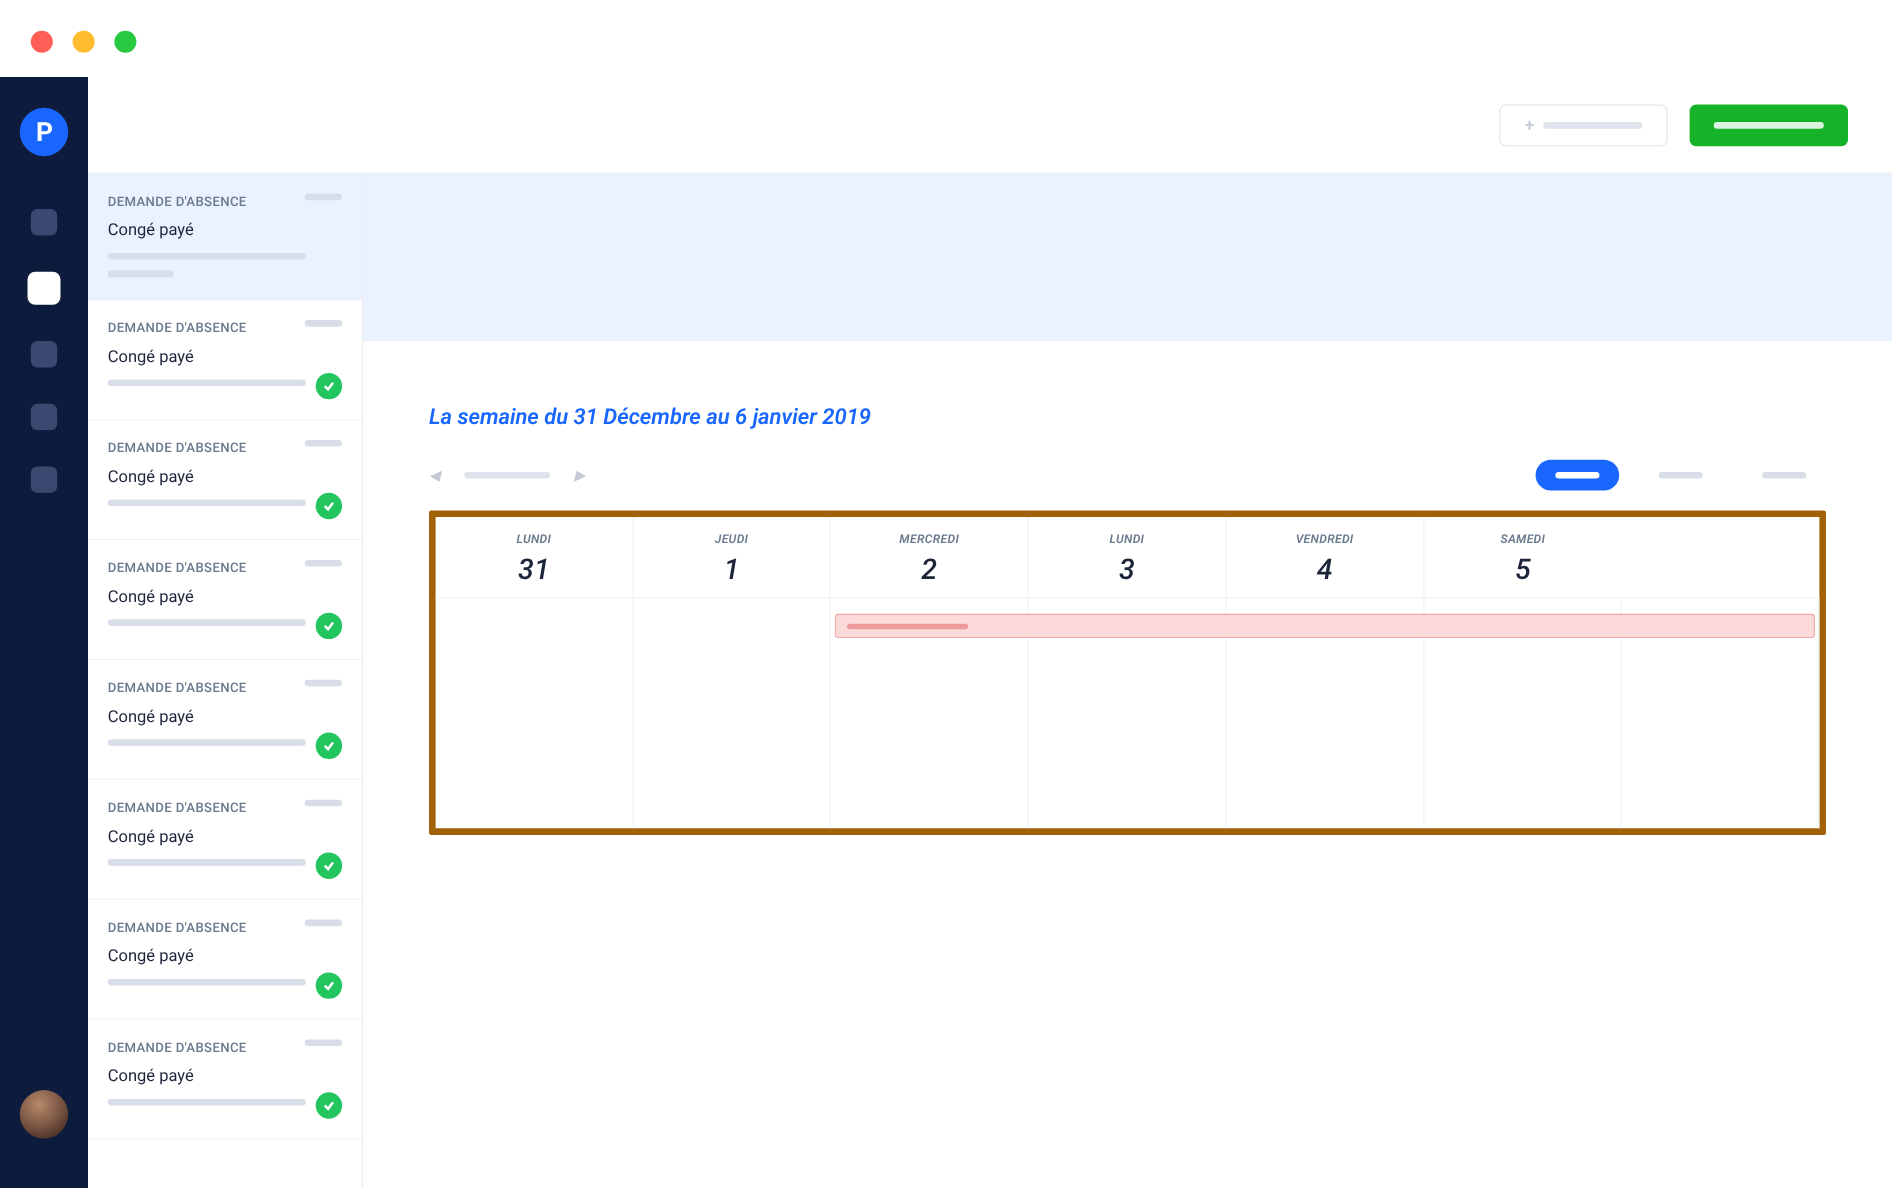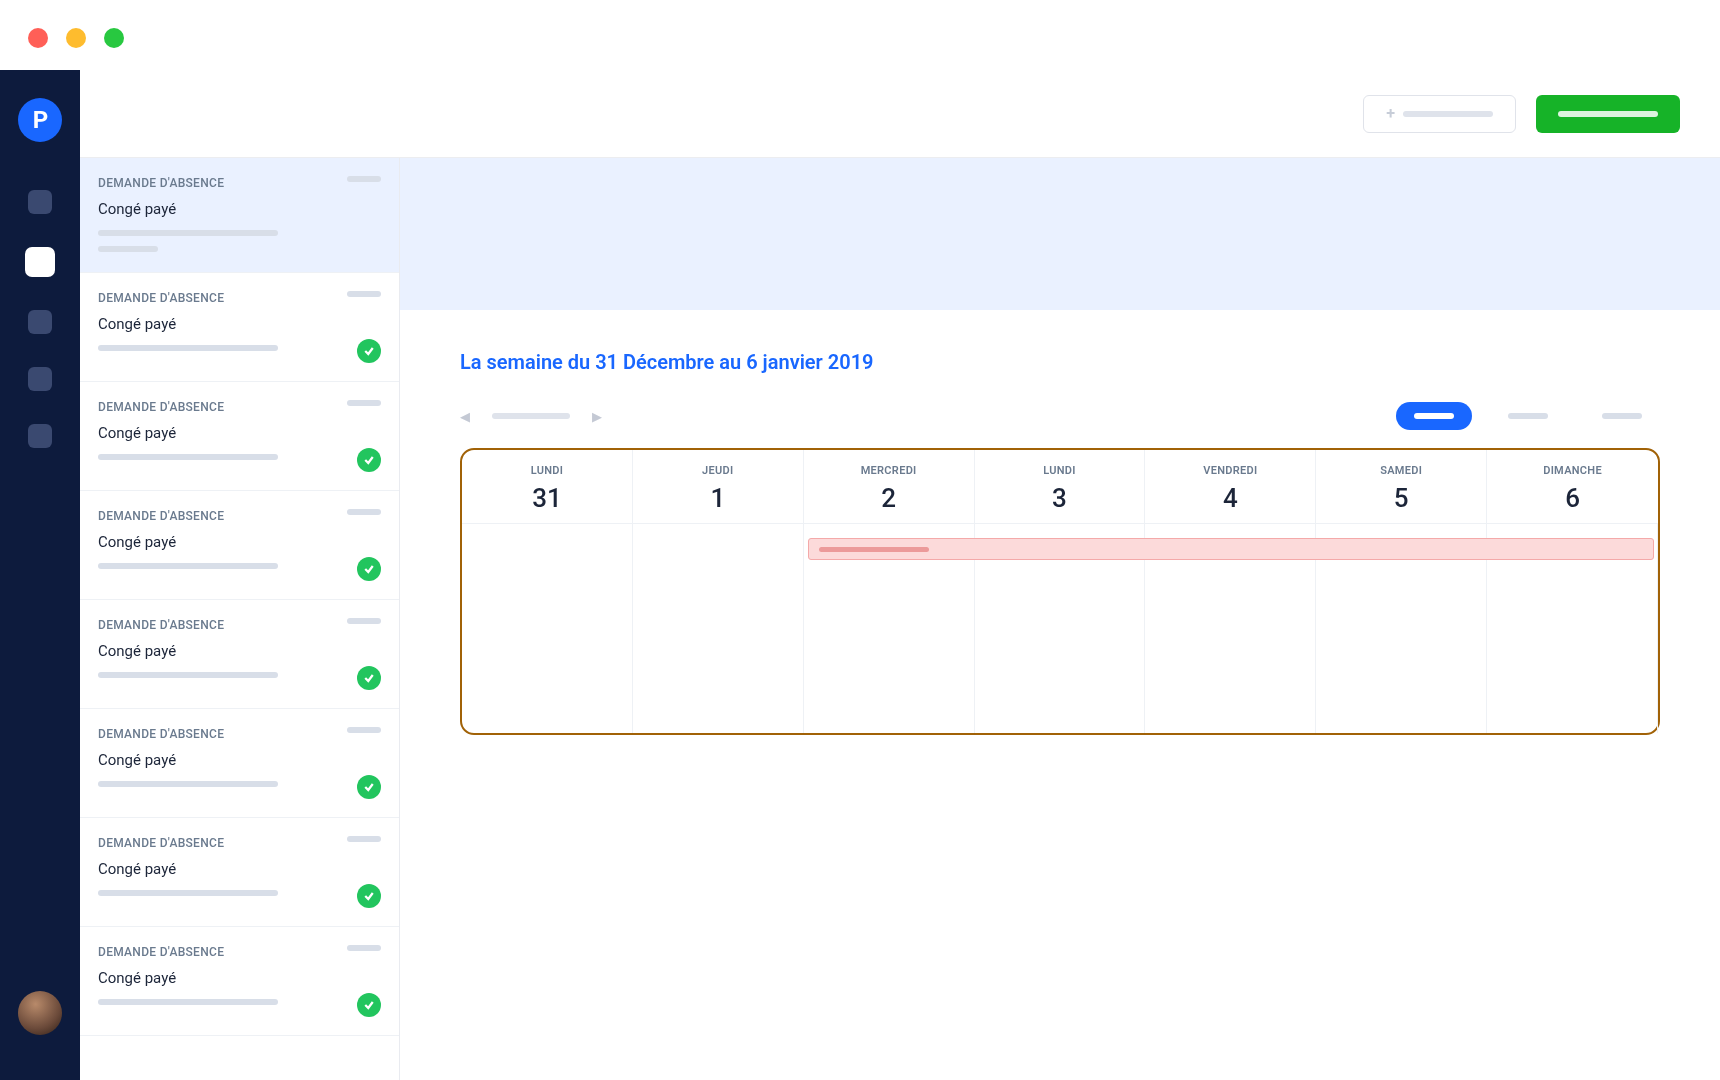--- a/index.html
+++ b/index.html
@@ -45,21 +45,21 @@
 .rail .nav-item.dim { background: #3a4970; }
 .rail .nav-item.active { background: #fff; width: 30px; height: 30px; border-radius: 7px; }
 .rail .avatar {
   width: 44px; height: 44px; border-radius: 50%;
   background: radial-gradient(circle at 40% 30%, #b88a6a 0%, #6b4a3a 60%, #2b1c14 100%);
   position: absolute; bottom: 45px; left: 18px;
 }
 
 
 .request-list {
-  width: 320px;
+  width: 250px;
   background: #fff;
   border-right: 1px solid #e9ebf0;
   overflow-y: auto;
   flex-shrink: 0;
   margin-top: 88px;
 }
 .req {
   padding: 18px 18px 20px 18px;
   border-bottom: 1px solid #eef1f5;
   position: relative;
@@ -137,35 +137,35 @@
   height: 240px;
   display: flex;
   justify-content: space-around;
   padding: 30px 50px;
   margin-top: 0;
 }
 .summary-col { display: flex; flex-direction: column; align-items: center; gap: 14px; }
 .summary-col .lbl-ph { width: 150px; height: 8px; border-radius: 4px; background: #0d1b3d; }
 .summary-col .val-ph { width: 80px; height: 8px; border-radius: 4px; background: #1967ff; }
 
-.calendar-section { padding: 40px 60px; }
+.calendar-section { padding: 56px 60px; font-style: italic; }
 .cal-title { color: #1967ff; font-size: 20px; font-weight: 600; margin-bottom: 28px; }
 
 .cal-toolbar { display: flex; align-items: center; justify-content: space-between; margin-bottom: 18px; }
 .cal-nav { display: flex; align-items: center; gap: 22px; }
 .cal-nav .arrow { color: #c4c9d4; font-size: 13px; cursor: pointer; user-select:none; }
 .cal-nav .range-ph { width: 78px; height: 6px; background:#dfe3eb; border-radius:3px; }
 .cal-views { display: flex; gap: 18px; align-items: center; }
 .view-pill { height: 28px; border-radius: 14px; padding: 0 18px; display:flex; align-items:center; }
 .view-pill.active { background: #1967ff; }
 .view-pill .ph { width: 40px; height: 6px; border-radius:3px; background: #d8dee8; }
 .view-pill.active .ph { background: #fff; }
 
 .cal-grid {
-  border: 2px solid #a16207; border-radius: 14px;
+  border: 6px solid #a16207; border-radius: 2px;
 }
 .cal-header { display: grid; grid-template-columns: repeat(7, 1fr); }
 .cal-header .cell {
   text-align: center;
   padding: 14px 0 10px 0;
   border-right: 1px solid #eef1f5;
 }
 .cal-header .cell:last-child { border-right: none; }
 .cal-header .dow { font-size: 11px; color: #6a7a8e; font-weight: 600; letter-spacing: .3px; margin-bottom: 6px; }
 .cal-header .num { font-size: 26px; color: #1c2539; font-weight: 500; }
@@ -362,24 +362,20 @@
               <div class="num">3</div>
             </div>
             <div class="cell">
               <div class="dow">VENDREDI</div>
               <div class="num">4</div>
             </div>
             <div class="cell">
               <div class="dow">SAMEDI</div>
               <div class="num">5</div>
             </div>
-            <div class="cell">
-              <div class="dow">DIMANCHE</div>
-              <div class="num">6</div>
-            </div>
           </div>
         <div class="cal-body" id="cal-body">
           <div class="col"></div>
           <div class="col"></div>
           <div class="col"></div>
           <div class="col"></div>
           <div class="col"></div>
           <div class="col"></div>
           <div class="col"></div>
         <div class="event-bar" style="left: 28.5714%; width: calc(71.4286% - 8px); margin-left: 4px; margin-right: 4px;">

